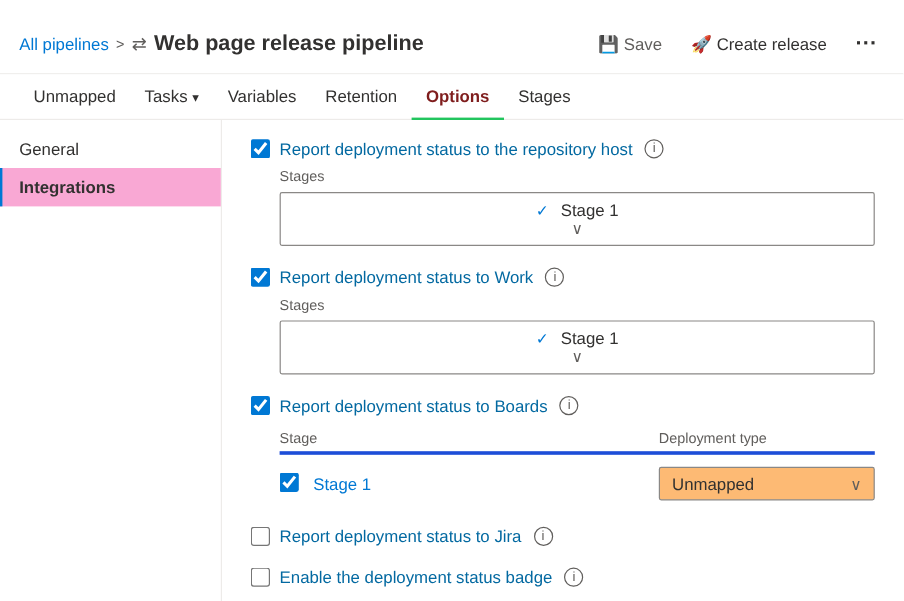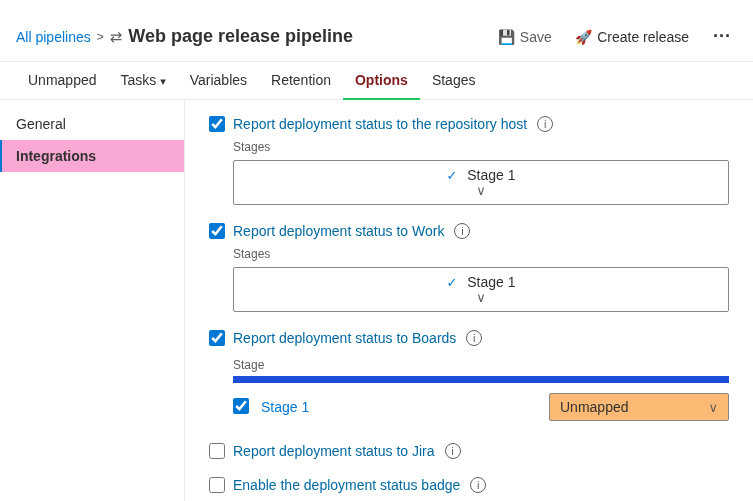--- a/index.html
+++ b/index.html
@@ -146,21 +146,21 @@
       margin-left: 24px;
     }
     .dropdown .check-icon { color: #0078d4; margin-right: 6px; font-size: 13px; }
     .dropdown .chevron { color: #605e5c; font-size: 13px; }
 
     
     .boards-section { margin-left: 24px; }
     .table-header {
       display: flex;
       padding: 4px 0;
-      border-bottom: 7px solid #1d4ed8;
+      border-bottom: 3px solid #1d4ed8;
       font-size: 12px;
       color: #605e5c;
       margin-bottom: 6px;
     }
     .table-header .col-stage { flex: 1; }
     .table-header .col-type { width: 180px; }
     .table-row-data {
       display: flex;
       align-items: center;
       gap: 8px;
@@ -259,20 +259,21 @@
 
     <div class="section">
       <div class="checkbox-row">
         <input type="checkbox" checked="" style="">
         <span class="checkbox-label">Report deployment status to Boards</span>
         <span class="info-icon">i</span>
       </div>
       <div class="boards-section">
         <div class="table-header">
           <div class="col-stage">Stage</div>
+          <div class="col-type">Deployment type</div>
         </div>
         <div class="table-row-data">
           <div class="row-check">
             <input type="checkbox" checked="" style="width: 16px; height: 16px; accent-color: rgb(0, 120, 212);">
           </div>
           <div class="row-stage">Stage 1</div>
           <div class="row-type">
             <div class="type-dropdown">
               <span>Unmapped</span>
               <span class="chevron">∨</span>

